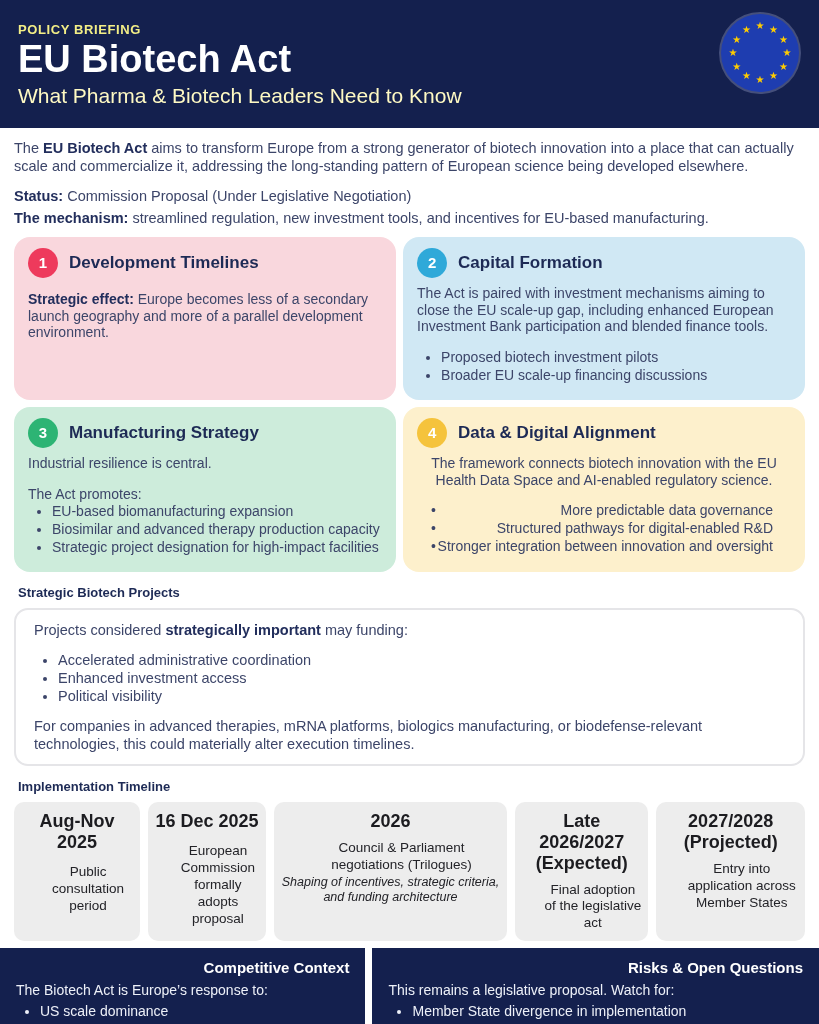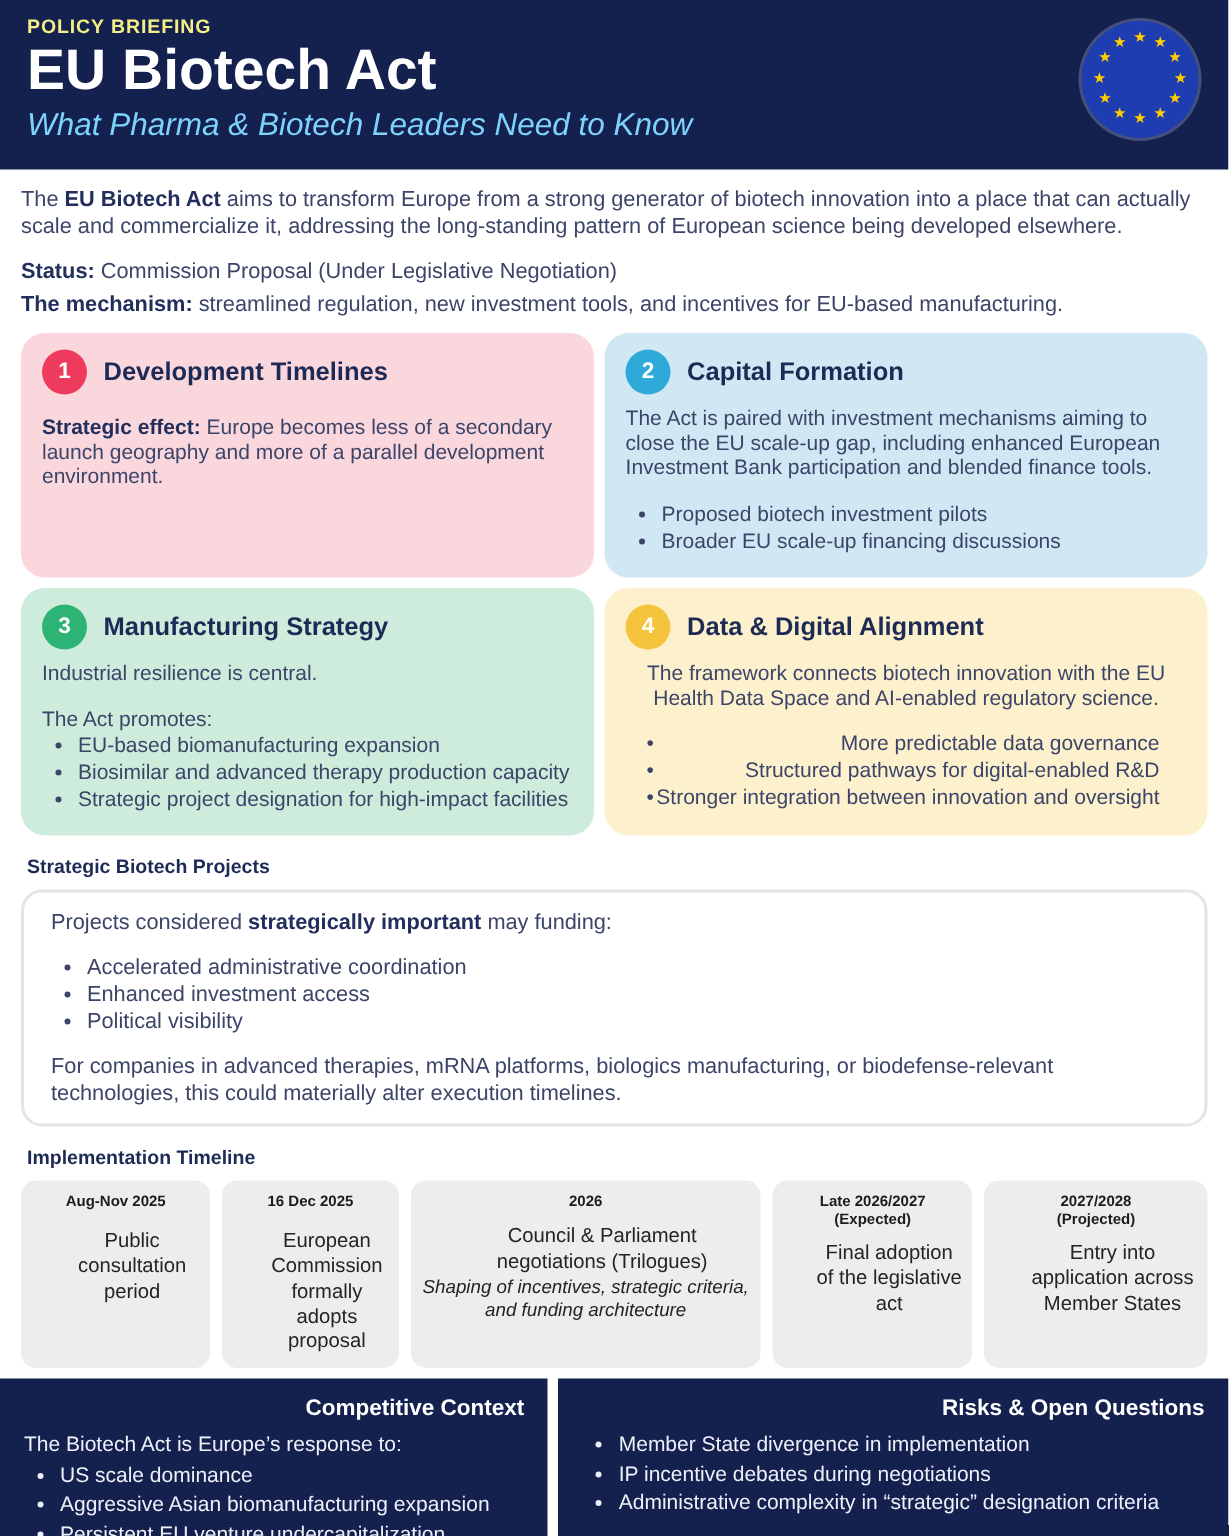--- a/index.html
+++ b/index.html
@@ -1,23 +1,23 @@
 <!DOCTYPE html>
 <html><head>
 <meta charset="utf-8">
 <style>
   * { margin:0; padding:0; box-sizing:border-box; }
   html,body { width:819px; height:1024px; background:#ffffff; overflow:hidden;
     font-family:"Liberation Sans", sans-serif; color:#3c4569; }
 
   
-  .header { background:#14204e; height:113px; padding:10px 18px; position:relative; }
+  .header { background:#14204e; height:128px; padding:22px 18px; position:relative; }
   .kicker { color:#f3ee86; font-size:13px; font-weight:700; letter-spacing:.6px; }
   .title  { color:#ffffff; font-size:38px; font-weight:800; margin:1px 0 3px; }
-  .subtitle { color:#7dd3fc; font-size:21px; font-weight:400;font-style:italic; }
+  .subtitle { color:#fef9c3; font-size:21px; font-weight:400; }
   .eu-flag { position:absolute; right:20px; top:14px; width:78px; height:78px;
     border-radius:50%; background:#1e3db0; box-shadow:0 0 0 2px rgba(160,170,210,.35); }
   .star { position:absolute; left:50%; top:50%; width:12px; height:12px; margin:-6px 0 0 -6px;
     color:#ffcc00; font-size:10px; line-height:12px; text-align:center; }
 
   
   .main { padding:8px 14px 0; }
   .intro p { font-size:14.5px; line-height:1.22; margin:4px 0 0; }
   .intro .p1 { margin-bottom:13px; }
   strong { color:#222e5c; }
@@ -47,21 +47,21 @@
   .strategic-box { border:2px solid #e5e5e8; border-radius:14px; padding:11px 18px;
     font-size:14.5px; line-height:1.25; }
   .strategic-box ul { margin:12px 0; padding-left:24px; }
 
   
   .timeline { display:flex; gap:8px; margin-top:5px; }
   .titem { background:#ededed; border-radius:10px; padding:9px 6px; text-align:center;
     min-height:106px; color:#232328; }
   .t1 { flex:117 1 0%; } .t2 { flex:108 1 0%; } .t3 { flex:227 1 0%; }
   .t4 { flex:124 1 0%; } .t5 { flex:140 1 0%; }
-  .tdate, .tqual { font-weight:700; font-size:10px; color:#1c1c20; line-height:1.15; }
+  .tdate, .tqual { font-weight:700; font-size:18px; color:#1c1c20; line-height:1.15; }
   .tdesc { font-size:13.5px; margin-top:11px; line-height:1.25;margin-left:22px; }
   .t3 .tdesc, .t4 .tdesc, .t5 .tdesc { margin-top:8px; }
   .tnote { font-style:italic; font-size:12.5px; line-height:1.2; margin-top:1px; }
 
   
   .panels { display:flex; gap:7px; margin-top:7px; }
   .panel { background:#14204e; color:#edf0f8; padding:9px 16px 10px; font-size:14px;
     line-height:1.42; min-height:152px; }
   .panel-left { flex:362 1 0%; }
   .panel-right { flex:450 1 0%; }
@@ -196,20 +196,21 @@
     <div>The Biotech Act is Europe’s response to:</div>
     <ul>
       <li>US scale dominance</li>
       <li>Aggressive Asian biomanufacturing expansion</li>
       <li>Persistent EU venture undercapitalization</li>
     </ul>
 
   </div>
   <div class="panel panel-right">
     <h3>Risks &amp; Open Questions</h3>
+    <div>This remains a legislative proposal. Watch for:</div>
     <ul>
       <li>Member State divergence in implementation</li>
       <li>IP incentive debates during negotiations</li>
       <li>Administrative complexity in “strategic” designation criteria</li>
     </ul>
 
   </div>
 </div>
 
 </body></html>

